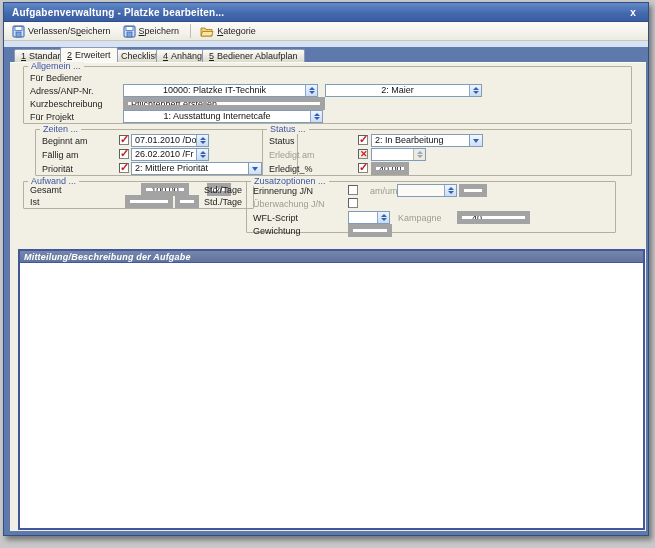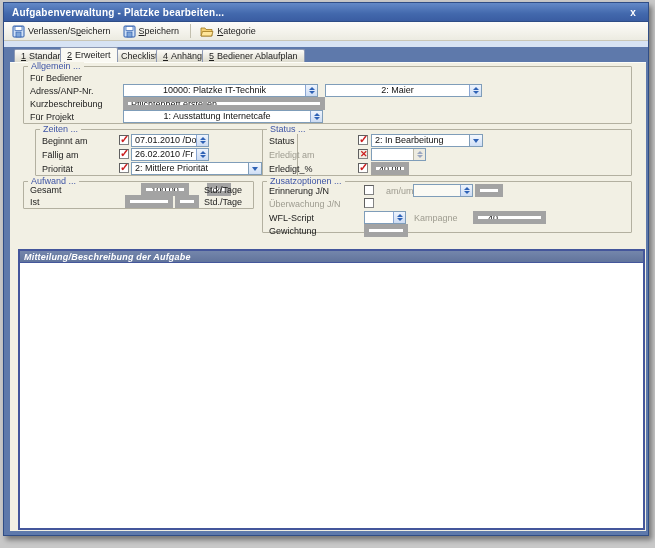--- a/index.html
+++ b/index.html
@@ -256,21 +256,21 @@
         <input class="field t-right" style="left: 101px; top: 1px; width: 48px; margin-left: 16px;" value="100,00">
         <input class="field t-right" style="left: 151px; top: 1px; width: 24px; margin-left: 32px;" value="20,0">
         <span class="lbl" style="left:180px; top:2px;">Std./Tage</span>
 
         <span class="lbl" style="left:6px; top:14px;">Ist</span>
         <input class="field t-right" style="left: 101px; top: 13px; width: 48px;" value="">
         <input class="field t-right" style="left: 151px; top: 13px; width: 24px;" value="">
         <span class="lbl" style="left:180px; top:14px;">Std./Tage</span>
       </div>
 
-      <div class="groupbox" style="left:252px; top:118px; width:370px; height:52px;">
+      <div class="groupbox" style="left:236px; top:118px; width:370px; height:52px;">
         <span class="gtitle">Zusatzoptionen ...</span>
 
         <span class="lbl" style="left:6px; top:3px;">Erinnerung J/N</span>
         <span class="chk" style="left:101px; top:3px;"></span>
         <span class="lbl dis" style="left:123px; top:3px;">am/um</span>
         <div class="combo" style="left:150px; top:2px; width:60px; background:#fbfaf4;">
           <span class="val"></span>
           <span class="spinbtn">
               <i class="up"></i>
               <i class="dn"></i>

